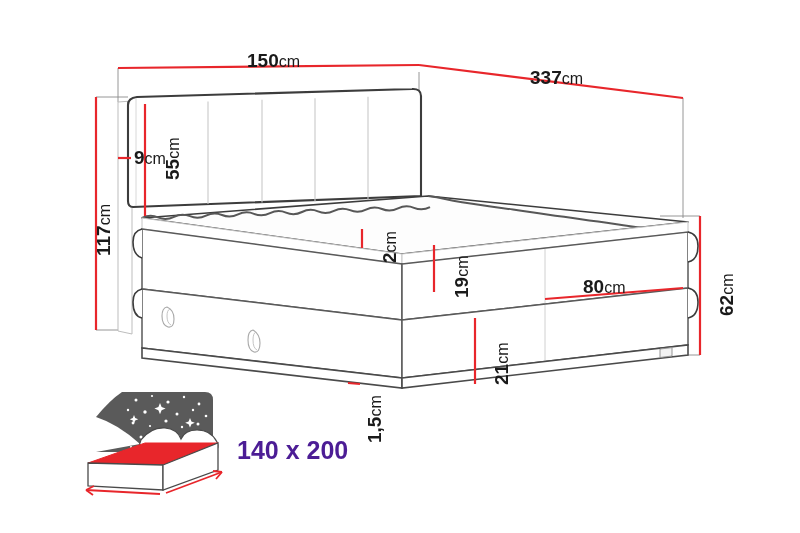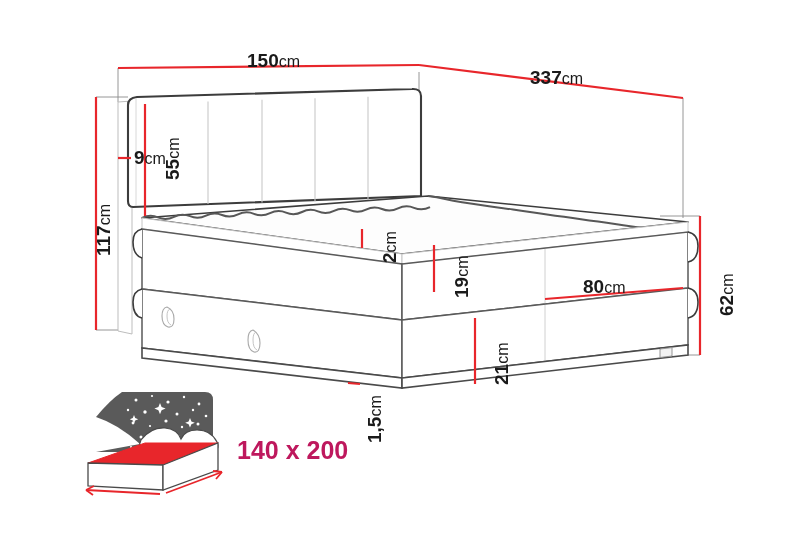--- a/index.html
+++ b/index.html
@@ -35,21 +35,21 @@
     font-weight: bold;
   }
   .dim-unit {
     font-weight: normal;
   }
   .rot-ccw {
     transform-origin: 0 0;
   }
   .size-text {
     position: absolute;
-    color: #be185d;
+    color: #4c1d95;
     font-weight: bold;
     white-space: nowrap;
     line-height: 1;
   }
 </style>
 </head>
 <body>
 
 <div id="stage">
 

